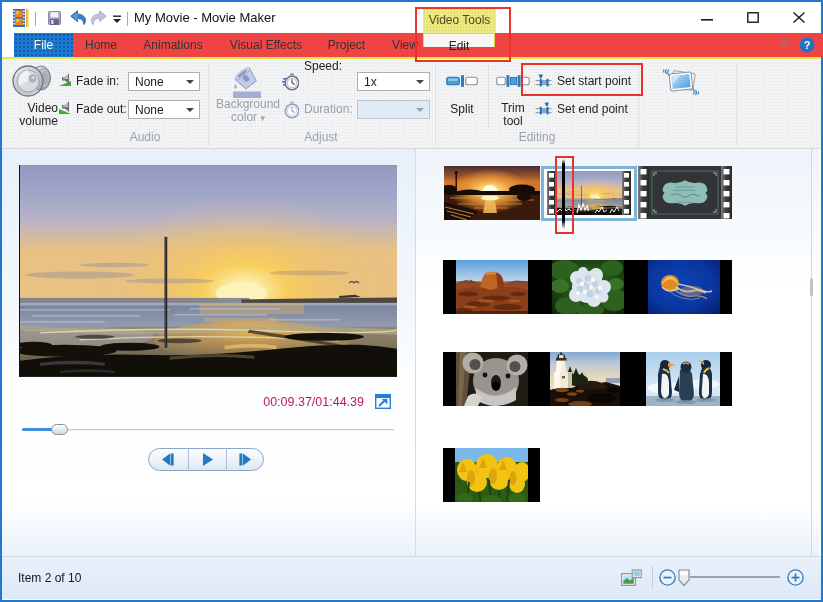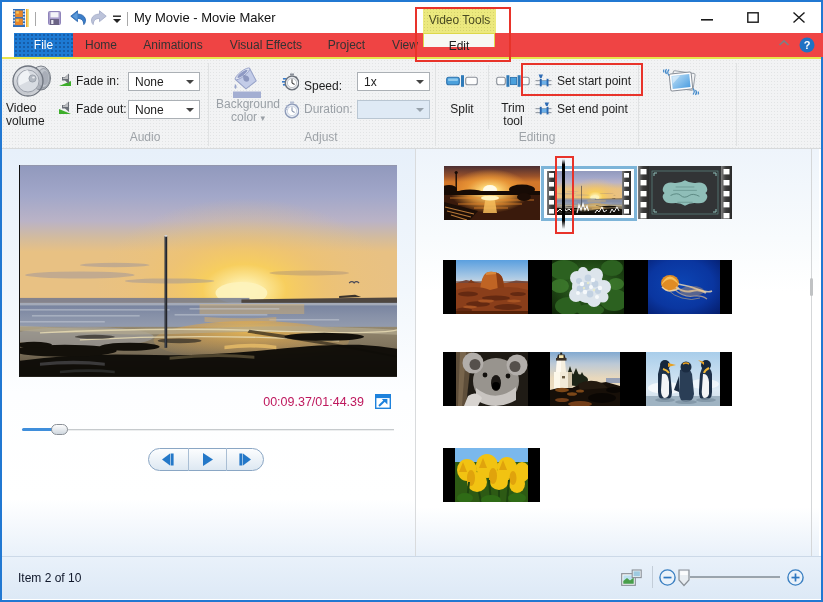--- a/index.html
+++ b/index.html
@@ -139,21 +139,21 @@
     <ellipse cx="29" cy="16" rx="9.5" ry="12" fill="url(#spk2)" stroke="#7a markers" stroke-width="0"></ellipse>
     <ellipse cx="29" cy="16" rx="9.5" ry="12" fill="url(#spk2)" stroke="#7a8089" stroke-width="1"></ellipse>
     <ellipse cx="31.5" cy="16" rx="6" ry="9.5" fill="#bfc4cc" stroke="#8a9099" stroke-width="0.8"></ellipse>
     <ellipse cx="33" cy="16" rx="3.5" ry="7" fill="#a9aeb8"></ellipse>
     <circle cx="16" cy="19" r="15" fill="url(#spk1)" stroke="#6e747e" stroke-width="1.3"></circle>
     <circle cx="16" cy="19" r="11" fill="#d8dce2" stroke="#959ba5" stroke-width="0.9"></circle>
     <path d="M7.5 23.5 A11 11 0 0 1 15.5 8.1 L20.5 17 Z" fill="#f0f2f5" opacity="0.95"></path>
     <circle cx="20.5" cy="16.5" r="3.6" fill="#b2b8c1" stroke="#8d939d" stroke-width="0.7"></circle>
     <ellipse cx="21.5" cy="15.5" rx="1.4" ry="1.1" fill="#e8eaee"></ellipse>
   </svg>
-  <div class="abs rlabel" style="left:4px;top:43px;width:52px;text-align:left;line-height:13px;">Video volume</div>
+  <div class="abs rlabel" style="left:4px;top:43px;width:52px;text-align:right;line-height:13px;">Video volume</div>
 
   <svg class="abs" style="left:56px;top:13px" width="15" height="18" viewBox="0 0 15 18">
     <path d="M1 14 L13 14 L13 9 Z" fill="#3dae2b"></path>
     <path d="M4 5 L7 5 L11 1.5 L11 12 L7 8.5 L4 8.5 Z" fill="#6a6f77"></path>
     <path d="M5 5.4 L7 5.4 L10 2.6 L10 7 L5 7 Z" fill="#fff" opacity="0.55"></path>
   </svg>
   <div class="abs rlabel" style="left:74px;top:15px;">Fade in:</div>
   <div class="abs dd" style="left:126px;top:13px;width:72px;height:19px;">
       <span class="txt">None</span>
       <span class="arr"></span>
@@ -188,21 +188,21 @@
     <rect x="9" y="0.5" width="4" height="2" fill="#8a9099"></rect>
     <rect x="2" y="5" width="6" height="1.6" fill="#3a7cc9"></rect>
     <rect x="1" y="8" width="6" height="1.6" fill="#3a7cc9"></rect>
     <rect x="2" y="11" width="6" height="1.6" fill="#3a7cc9"></rect>
     <circle cx="11" cy="10" r="6.8" fill="#e9ebee" stroke="#6a7079" stroke-width="1.3"></circle>
     <circle cx="11" cy="10" r="4.6" fill="#fff" stroke="#a9aeb5" stroke-width="0.7"></circle>
     <path d="M11 10 L11 6.2" stroke="#444" stroke-width="1.1"></path>
     <path d="M11 10 L13.6 11.4" stroke="#444" stroke-width="1.1"></path>
     <path d="M14.5 3.5 L16 5" stroke="#6a7079" stroke-width="1.2"></path>
   </svg>
-  <div class="abs rlabel" style="left:302px;top:20px;text-align:right;">Speed:</div>
+  <div class="abs rlabel" style="left:302px;top:0;text-align:right;">Speed:</div>
   <div class="abs dd" style="left:355px;top:13px;width:73px;height:19px;">
       <span class="txt">1x</span>
       <span class="arr"></span>
     </div>
 
   <svg class="abs" style="left:279px;top:42px" width="18" height="18" viewBox="0 0 18 18">
     <rect x="9" y="0.5" width="4" height="2" fill="#b4bdd2"></rect>
     <circle cx="11" cy="10" r="6.8" fill="#e8edf5" stroke="#8d9ab8" stroke-width="1.3"></circle>
     <circle cx="11" cy="10" r="4.6" fill="#fff" stroke="#c2cad8" stroke-width="0.7"></circle>
     <path d="M11 10 L11 6.2" stroke="#8a96ae" stroke-width="1.1"></path>

